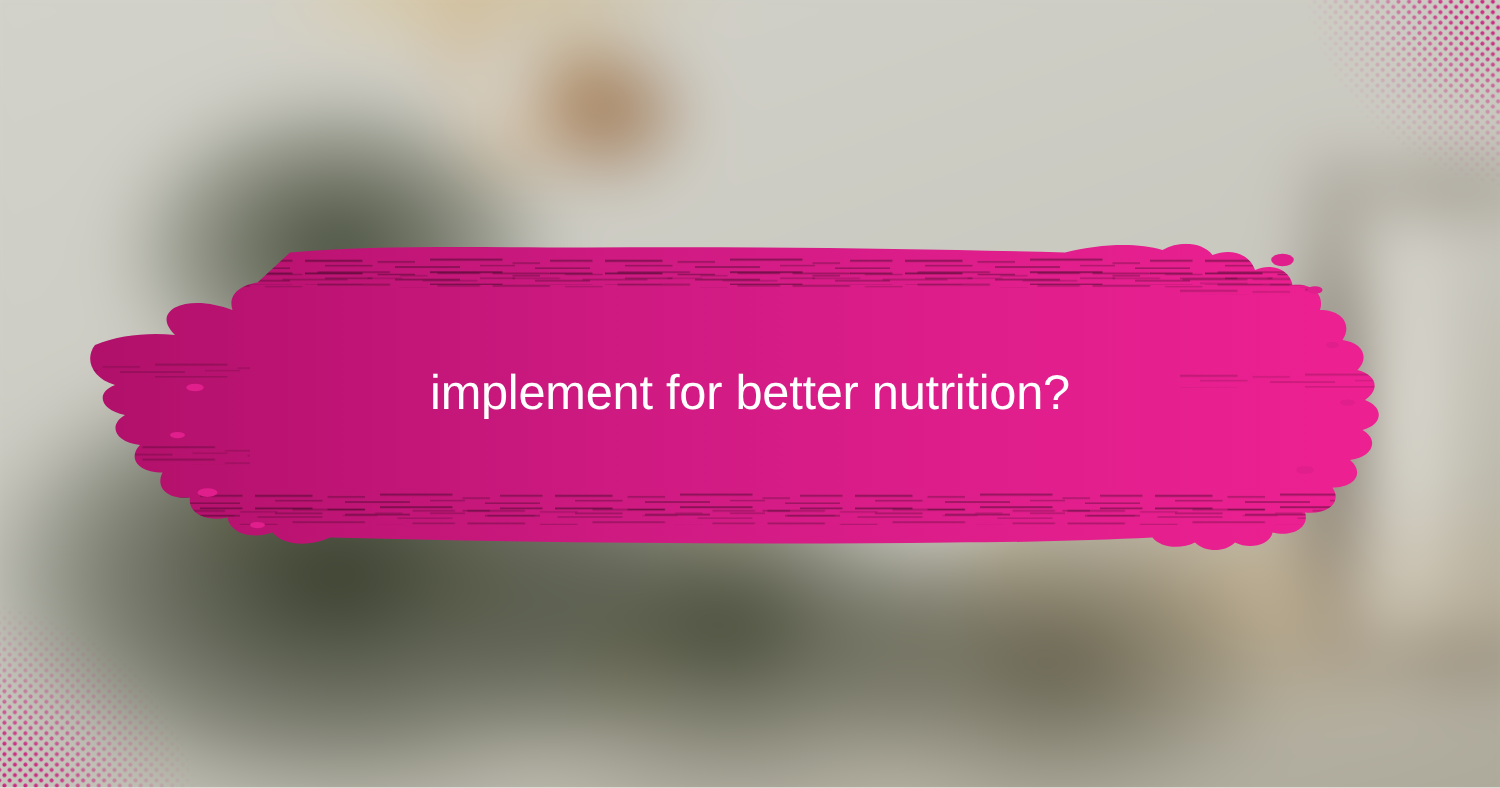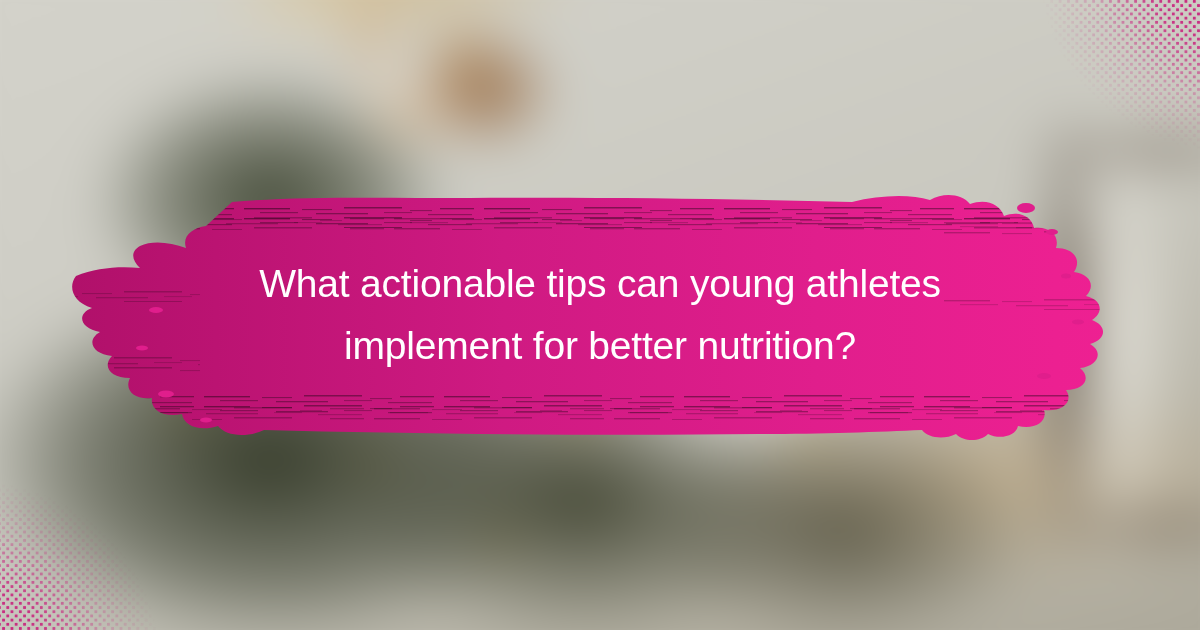--- a/index.html
+++ b/index.html
@@ -240,17 +240,16 @@
         <ellipse cx="1044" cy="196" rx="7" ry="3"></ellipse>
         <ellipse cx="156" cy="130" rx="7" ry="3"></ellipse>
         <ellipse cx="142" cy="168" rx="6" ry="2.5"></ellipse>
         <ellipse cx="166" cy="214" rx="8" ry="3.5"></ellipse>
         <ellipse cx="206" cy="240" rx="6" ry="2.5"></ellipse>
       </g>
     </svg>
   </div>
 
   <div class="headline">
-    <div class="line">What actionable tips can young athletes</div>
     <div class="line">implement for better nutrition?</div>
   </div>
 
 </div>
 
 </body></html>

